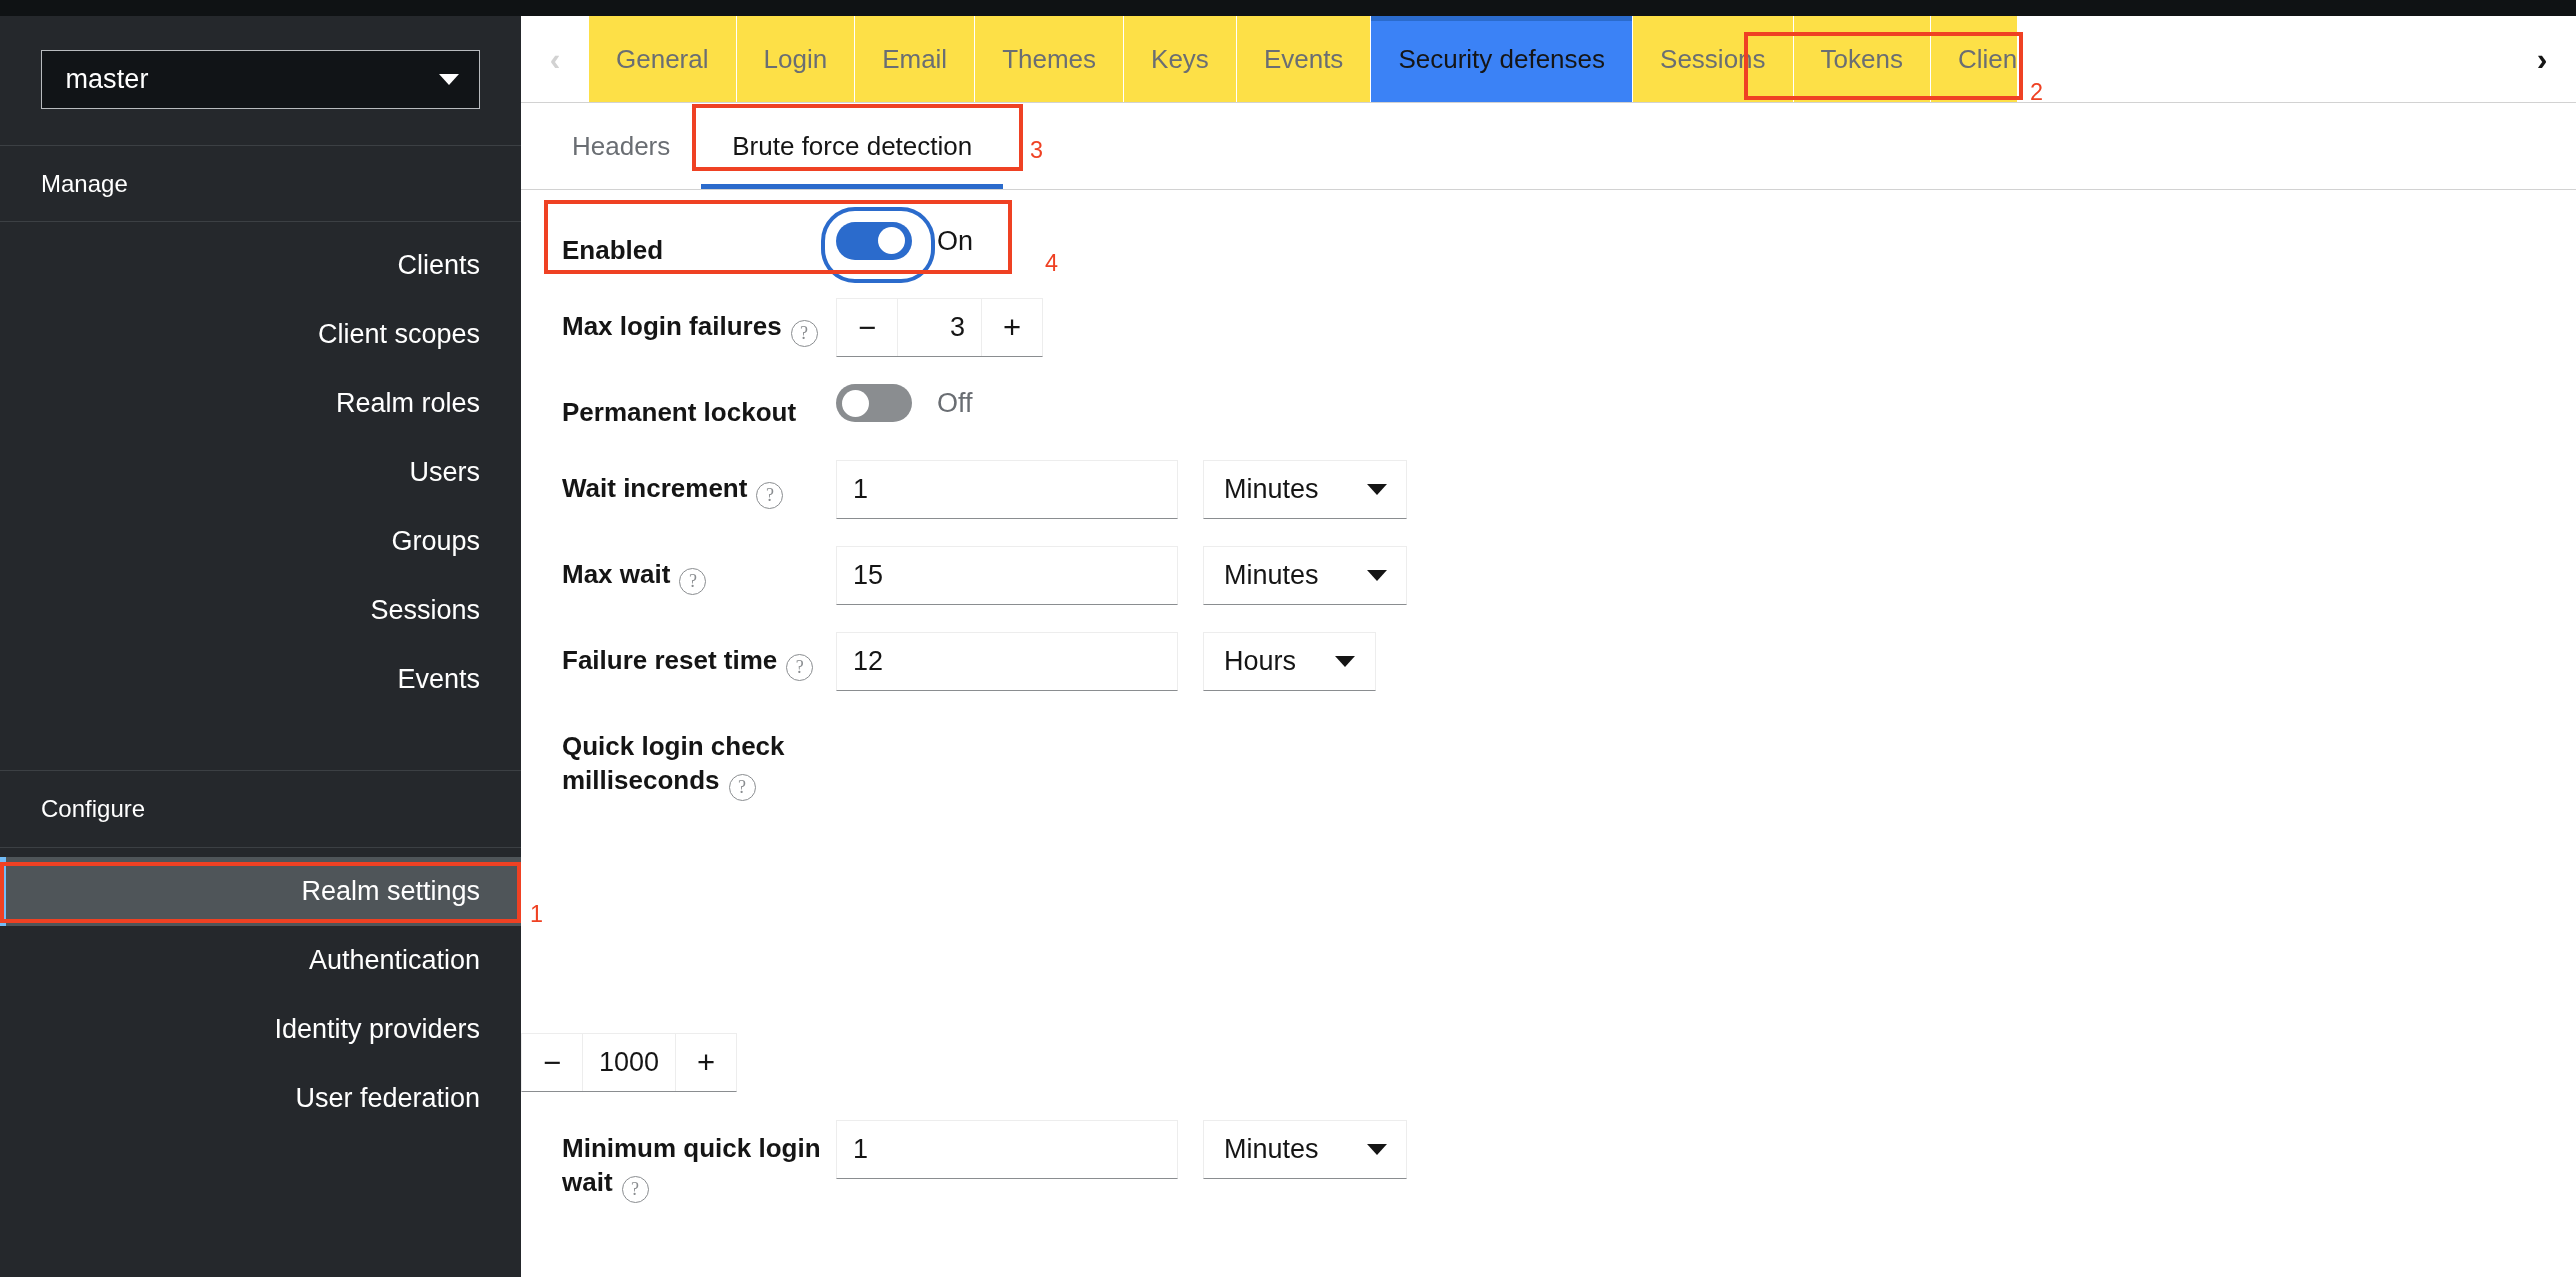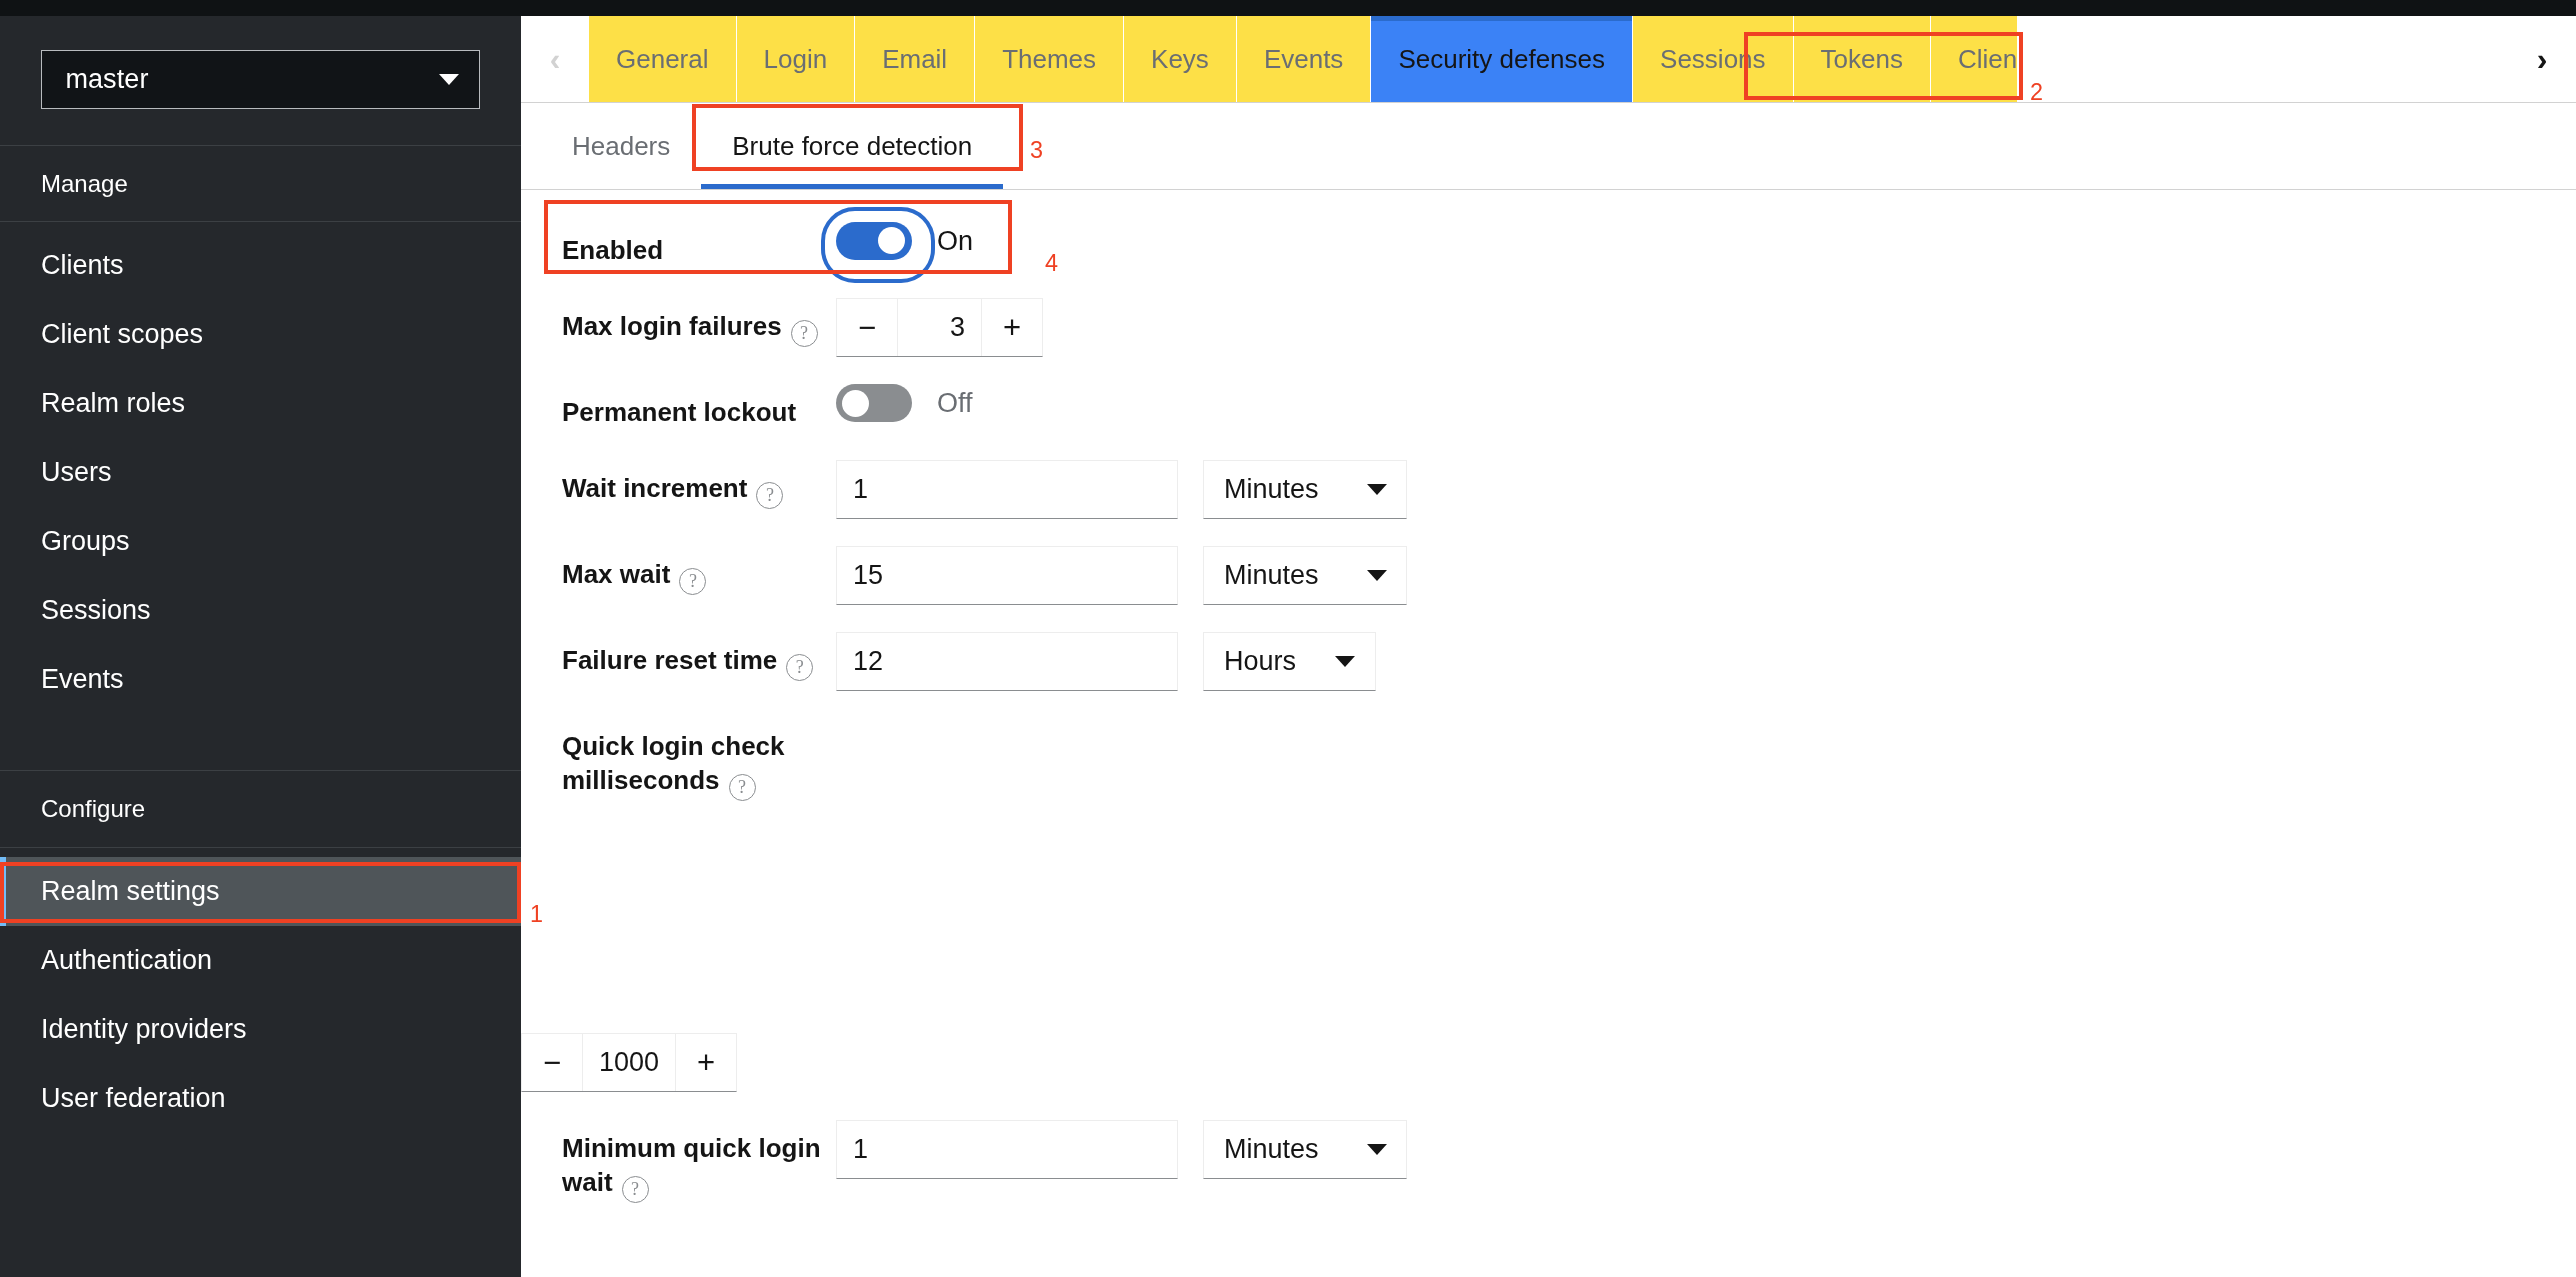--- a/index.html
+++ b/index.html
@@ -31,21 +31,21 @@
   .realm-select .rs-label { color: #ffffff; font-size: 27px; letter-spacing: 0.1px; }
   .caret-down {
     width: 0; height: 0; border-left: 10.8px solid transparent;
     border-right: 10.8px solid transparent; border-top: 11.7px solid #ffffff;
   }
 
   .nav-section-head {
     color: #ffffff; font-size: 24px; padding: 24px 41px 23.4px 41px;
     border-top: 0.9px solid #3c4044; border-bottom: 0.9px solid #3c4044;
   }
-  .nav-list { padding-top: 9px; }
+  .nav-list { padding-top: 9px; text-align: right; }
   .nav-item {
     position: relative; color: #ffffff; font-size: 27px;
     padding: 19px 41px; cursor: pointer; white-space: nowrap;
   }
   .nav-item.active { background: #4f5559; }
   .nav-item.active::before {
     content: ""; position: absolute; left: 0; top: 0; bottom: 0;
     width: 6.3px; background: #73bcf7;
   }
   .nav-gap { height: 56px; }

